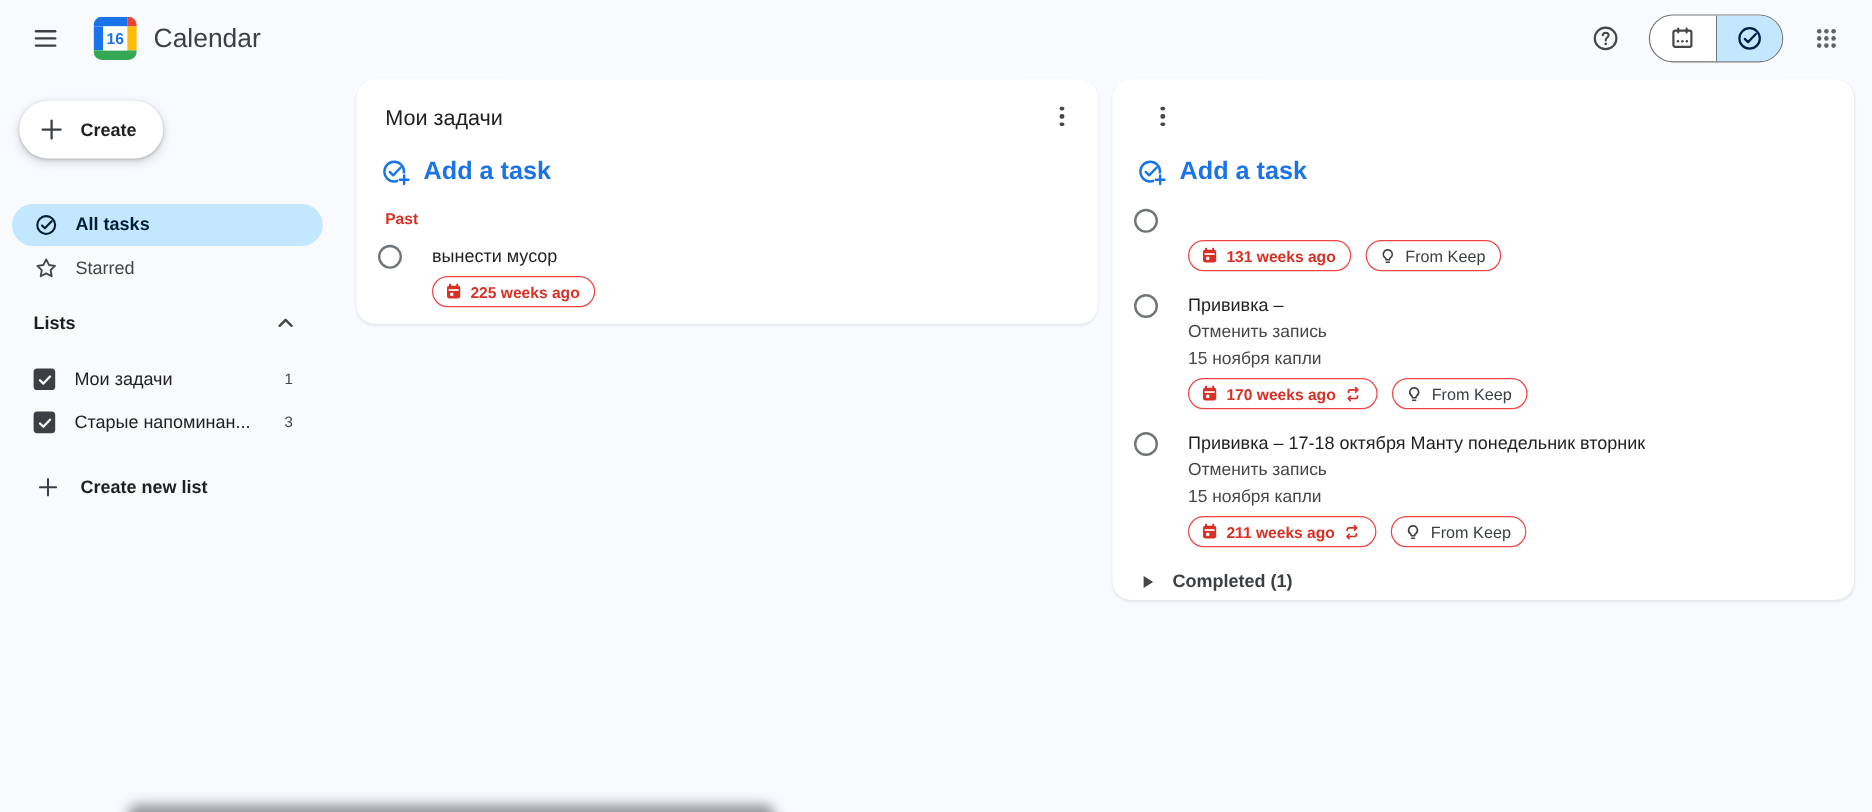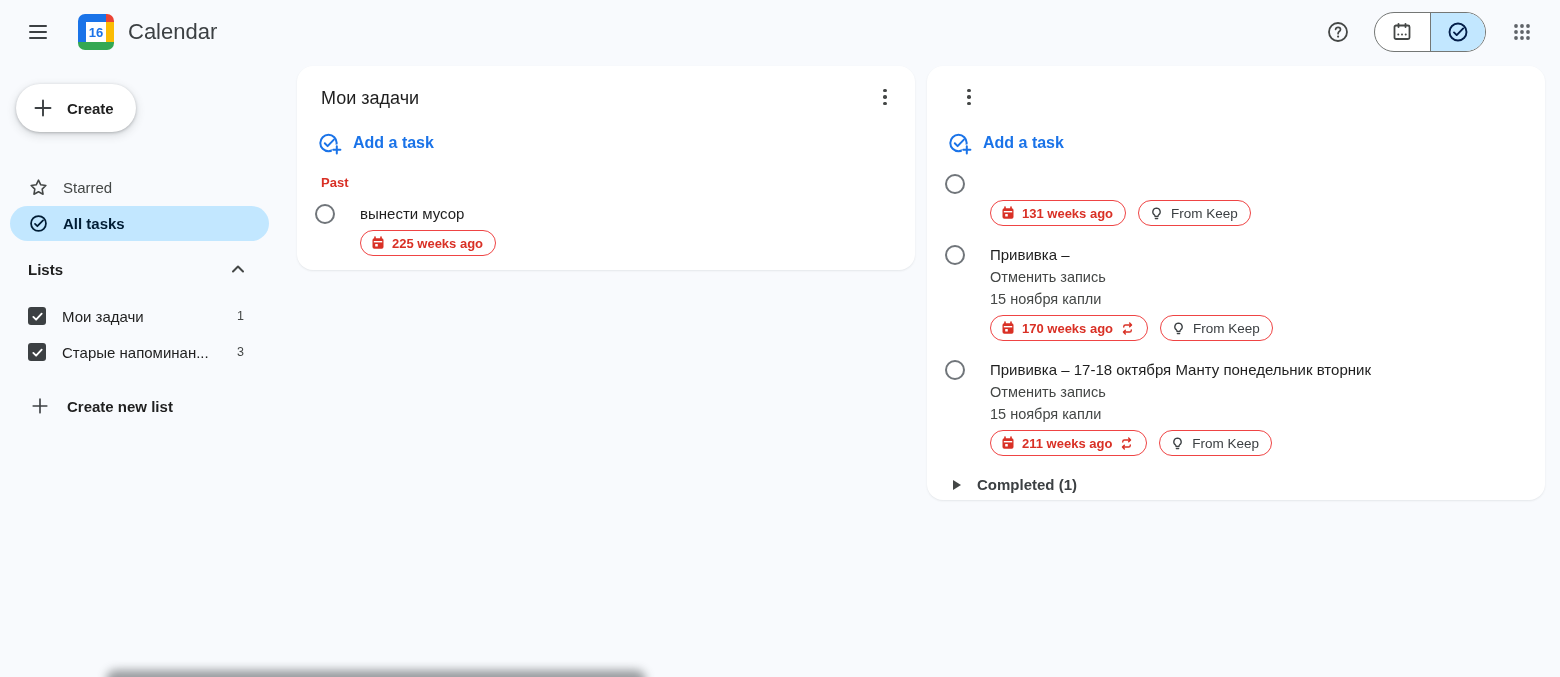--- a/index.html
+++ b/index.html
@@ -64,21 +64,21 @@
   .card { position:absolute; top:66px; width:618px; background:#fff; border-radius:16px;
     box-shadow:0 1px 2px rgba(60,64,67,.10); padding:20px 24px; }
   .card.c1 { left:297px; height:204px; }
   .card.c2 { left:927px; height:434px; }
   .card-head { display:flex; align-items:flex-start; justify-content:space-between; }
   .card-title { font-size:18px; line-height:24px; color:#1f1f1f; }
   .kebab { width:36px; height:36px; margin:-7px -12px 0 0; border:none; background:none; border-radius:50%;
     display:flex; flex-direction:column; align-items:center; justify-content:center; gap:3px; cursor:pointer; }
   .kebab i { width:3.5px; height:3.5px; border-radius:50%; background:#444746; display:block; }
   .add-task { display:flex; align-items:center; gap:11px; margin:16px 0 0 -3px;
-    color:#1a73e8; font-size:16px; font-weight:600; cursor:pointer; background:none; border:none; padding:0; height:24px; }
+    color:#1a73e8; font-size:21px; font-weight:600; cursor:pointer; background:none; border:none; padding:0; height:24px; }
   .section-label { margin-top:20px; font-size:13px; font-weight:700; color:#d93025; height:16px; }
   .task { display:flex; margin-left:-6px; }
   .task.mt12 { margin-top:12px; } .task.mt18 { margin-top:18px; }
   .task-circle { width:20px; height:20px; border:2px solid #70757a; border-radius:50%; flex:none;
     margin-top:1px; background:#fff; cursor:pointer; }
   .task-body { margin-left:25px; flex:1; }
   .task-title { font-size:15px; line-height:22px; min-height:22px; color:#1f1f1f; }
   .task-detail { font-size:14.5px; line-height:22px; color:#444746; }
   .badges { display:flex; gap:12px; margin-top:5px; }
   .badge { display:inline-flex; align-items:center; gap:7px; height:26px; padding:0 12px 0 10px;
@@ -170,36 +170,36 @@
   <button class="create-btn">
     <span style="display:flex;">
       <svg width="22" height="22" viewBox="0 0 22 22">
           <path d="M11 3.5v15M3.5 11h15" stroke="#3c4043" stroke-width="1.9" stroke-linecap="round"></path>
         </svg>
     </span>
     <span>Create</span>
   </button>
 
   <div class="nav">
-    <div class="nav-item">
-      <span style="display:flex;">
-        <svg width="21" height="21" viewBox="0 0 24 24" fill="none">
-          <path d="M12 3.6l2.6 5.3 5.8.85-4.2 4.1 1 5.8-5.2-2.75-5.2 2.75 1-5.8-4.2-4.1 5.8-.85z" stroke="#444746" stroke-width="1.8" stroke-linejoin="round"></path>
-        </svg>
-      </span>
-      <span>Starred</span>
-    </div>
     <div class="nav-item selected">
       <span style="display:flex;">
         <svg width="21" height="21" viewBox="0 0 24 24" fill="none">
           <circle cx="12" cy="12" r="8.5" stroke="#001d35" stroke-width="2"></circle>
           <path d="M8 12.4l2.7 2.7 6.5-6.7" stroke="#001d35" stroke-width="2" fill="none" stroke-linecap="round" stroke-linejoin="round"></path>
         </svg>
       </span>
       <span>All tasks</span>
+    </div>
+    <div class="nav-item">
+      <span style="display:flex;">
+        <svg width="21" height="21" viewBox="0 0 24 24" fill="none">
+          <path d="M12 3.6l2.6 5.3 5.8.85-4.2 4.1 1 5.8-5.2-2.75-5.2 2.75 1-5.8-4.2-4.1 5.8-.85z" stroke="#444746" stroke-width="1.8" stroke-linejoin="round"></path>
+        </svg>
+      </span>
+      <span>Starred</span>
     </div>
   </div>
 
   <div class="lists-header">
     <span>Lists</span>
     <button class="chevron-btn">
       <span style="display:flex;">
         <svg width="20" height="20" viewBox="0 0 20 20" fill="none">
             <path d="M5 12.5l5-5 5 5" stroke="#444746" stroke-width="2" stroke-linecap="round" stroke-linejoin="round"></path>
           </svg>

